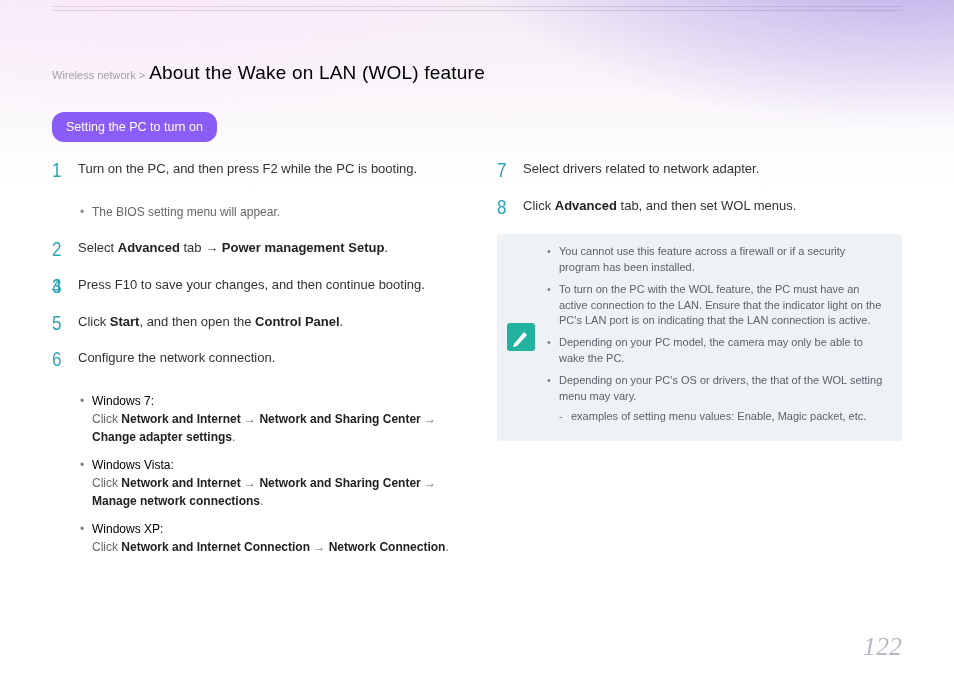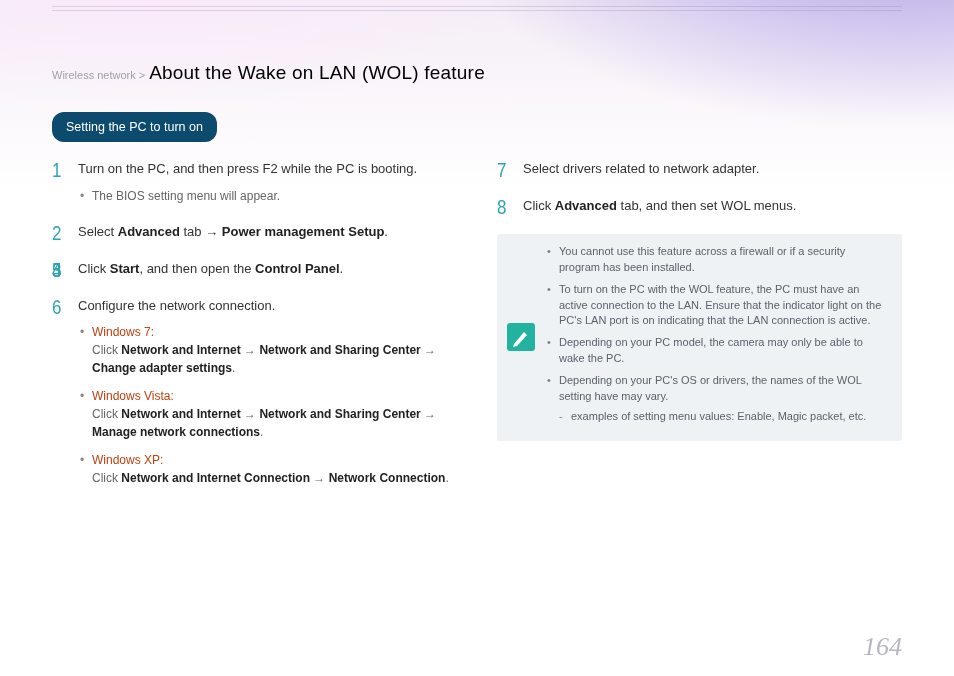--- a/index.html
+++ b/index.html
@@ -23,21 +23,21 @@
     font-size: 14px;
     color: #8c8996;
     margin-top: 26px;
     margin-bottom: 28px;
     font-weight: 300;
   }
   .breadcrumb .crumb { font-size: 11px; color: #a0a0a8; }
   .breadcrumb .title { font-size: 19px; color: #000000; font-weight: 300; letter-spacing: 0.2px; }
   .pill {
     display: inline-block;
-    background: #0c4a6e;
+    background: #8b5cf6;
     color: #fff;
     font-size: 12.5px;
     padding: 8px 14px;
     border-radius: 12px;
     margin-bottom: 18px;
   }
   .columns { display: flex; gap: 40px; }
   .col { flex: 1 1 0; }
   ol.steps { list-style: none; counter-reset: none; }
   ol.steps > li { position: relative; padding-left: 26px; margin-bottom: 18px; font-size: 13px; line-height: 1.45; color: #333; }
@@ -46,24 +46,24 @@
     left: 0; top: -1px;
     font-family: "Arial Narrow", Arial, sans-serif;
     font-size: 17px;
     color: #2aa3b5;
     font-weight: 400;
     width: 20px;
     text-align: left;
     transform: scaleY(1.15);
   }
   .bold { font-weight: bold; color: #222; }
-  ul.sub { list-style: none; margin-top: 8px; }
+  ul.sub { list-style: none; margin-top: 24px; }
   ul.sub > li { position: relative; padding-left: 14px; margin-bottom: 10px; font-size: 12px; color: #666; line-height: 1.5; }
   ul.sub > li::before { content: "•"; position: absolute; left: 2px; top: 0; color: #888; font-size: 12px; }
-  .sub .lead { color: #c2410c; }
+  .sub .lead { color: #000000; }
   .notebox {
     display: flex;
     background: #eef2f4;
     border-radius: 2px;
     padding: 10px 14px 10px 10px;
     margin-top: 18px;
     align-items: center;
   }
   .notebox .icon {
     flex: 0 0 28px; height: 28px;
@@ -105,21 +105,21 @@
 <span class="pill">Setting the PC to turn on</span>
 
 <div class="columns">
   <div class="col">
     <ol class="steps" id="left-steps">
         <li><span class="num">1</span><span>Turn on the PC, and then press F2 while the PC is booting.</span><ul class="sub">
             <li><span>The BIOS setting menu will appear.</span></li>
           </ul></li>
         <li><span class="num">2</span><span>Select <span class="bold">Advanced</span> tab → <span class="bold">Power management Setup</span>.</span></li>
         <li><span class="num">3</span></li>
-        <li><span class="num">4</span></li>
+        <li><span class="num">4</span><span>Press F10 to save your changes, and then continue booting.</span></li>
         <li><span class="num">5</span><span>Click <span class="bold">Start</span>, and then open the <span class="bold">Control Panel</span>.</span></li>
         <li><span class="num">6</span><span>Configure the network connection.</span><ul class="sub">
             <li><span class="lead">Windows 7:</span><br><span>Click <span class="bold">Network and Internet</span> → <span class="bold">Network and Sharing Center</span> → <span class="bold">Change adapter settings</span>.</span></li>
             <li><span class="lead">Windows Vista:</span><br><span>Click <span class="bold">Network and Internet</span> → <span class="bold">Network and Sharing Center</span> → <span class="bold">Manage network connections</span>.</span></li>
             <li><span class="lead">Windows XP:</span><br><span>Click <span class="bold">Network and Internet Connection</span> → <span class="bold">Network Connection</span>.</span></li>
           </ul></li>
       </ol>
   </div>
   <div class="col">
     <ol class="steps" id="right-steps">
@@ -129,24 +129,24 @@
     <div class="notebox">
       <div class="icon">
         <svg width="22" height="22" viewBox="0 0 22 22">
           <path d="M4 18 L14 6 L17 9 L7 20 L3 21 Z" fill="#fff"></path>
         </svg>
       </div>
       <ul id="notes">
           <li><span>You cannot use this feature across a firewall or if a security program has been installed.</span></li>
           <li><span>To turn on the PC with the WOL feature, the PC must have an active connection to the LAN. Ensure that the indicator light on the PC's LAN port is on indicating that the LAN connection is active.</span></li>
           <li><span>Depending on your PC model, the camera may only be able to wake the PC.</span></li>
-          <li><span>Depending on your PC's OS or drivers, the names of the WOL setting have may vary.</span><ul>
+          <li><span>Depending on your PC's OS or drivers, the that of the WOL setting menu may vary.</span><ul>
               <li><span>examples of setting menu values: Enable, Magic packet, etc.</span></li>
             </ul></li>
         </ul>
     </div>
   </div>
 </div>
 
-<div class="pagenum">164</div>
+<div class="pagenum">122</div>
 
 
 
 
 </body></html>

